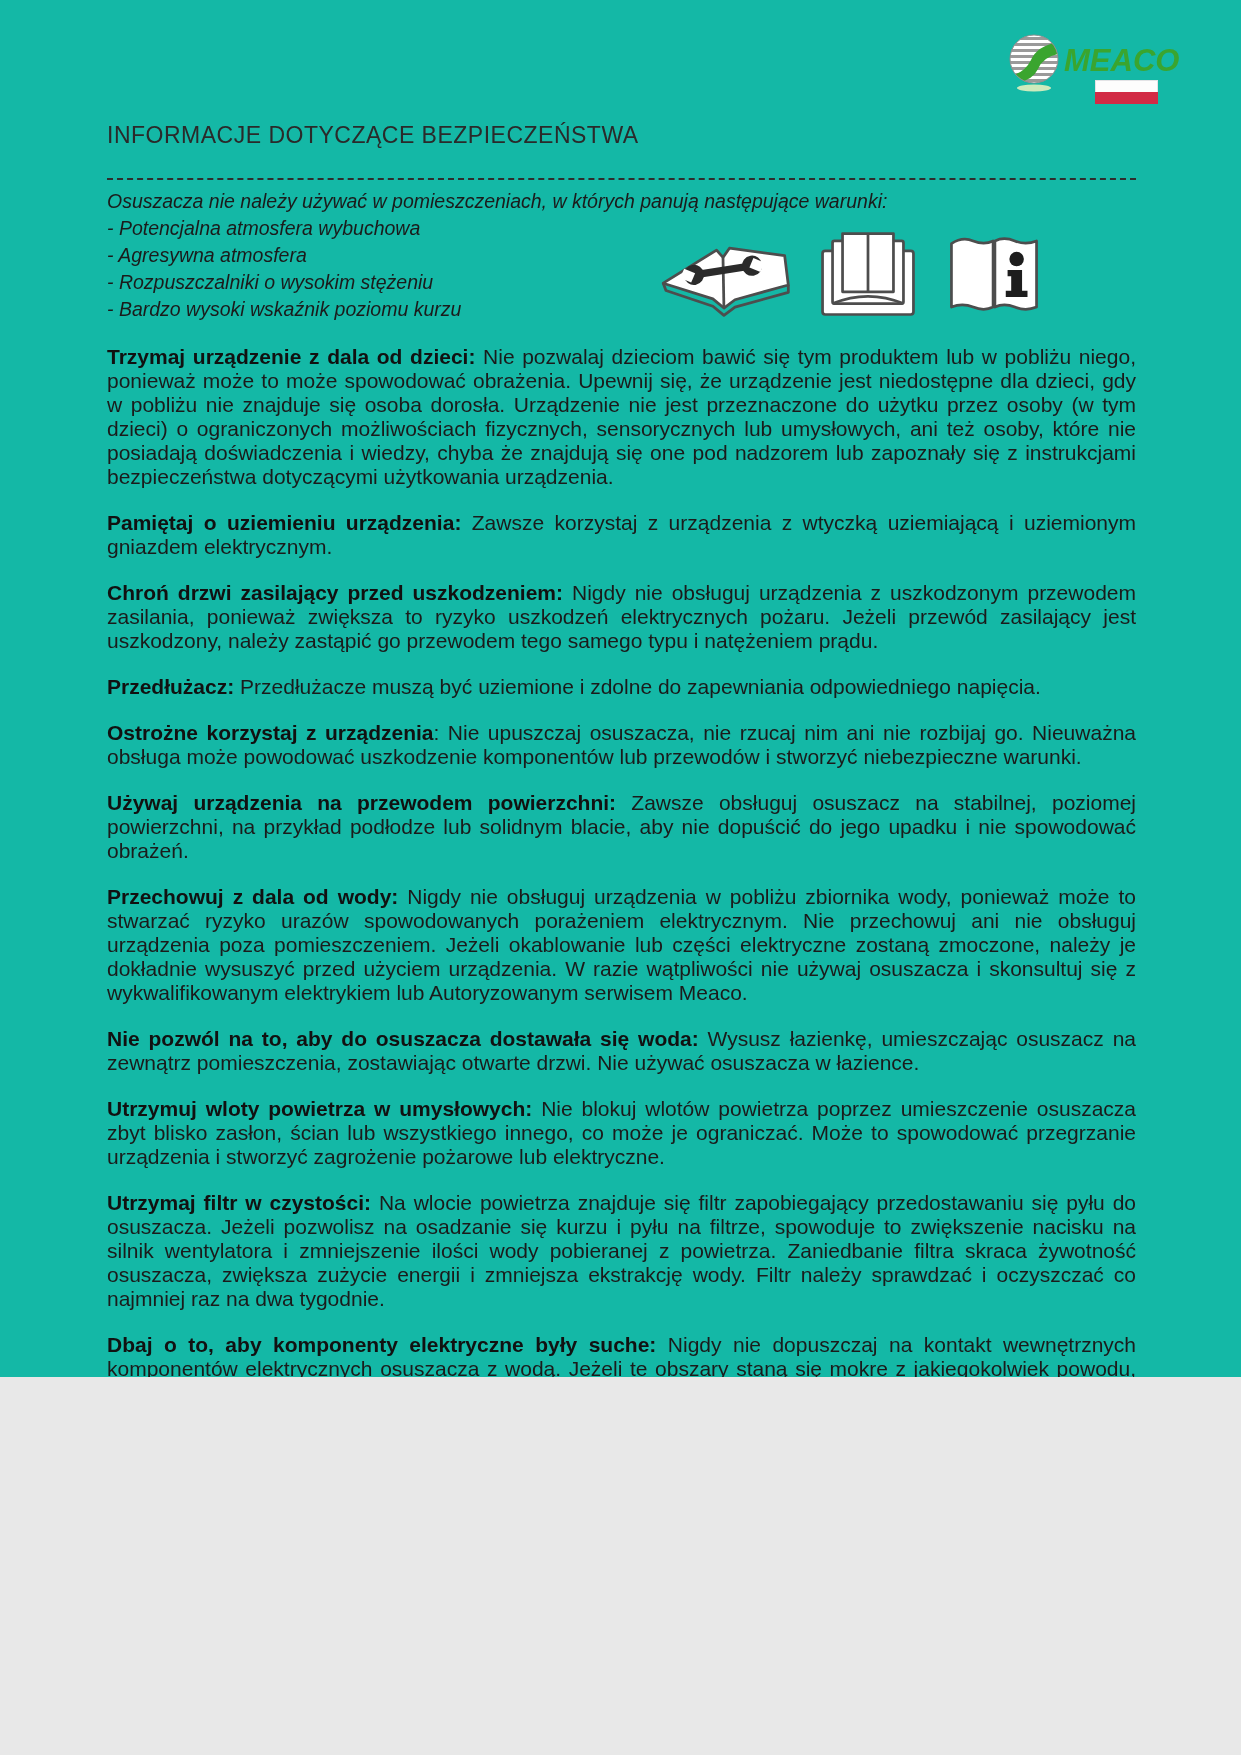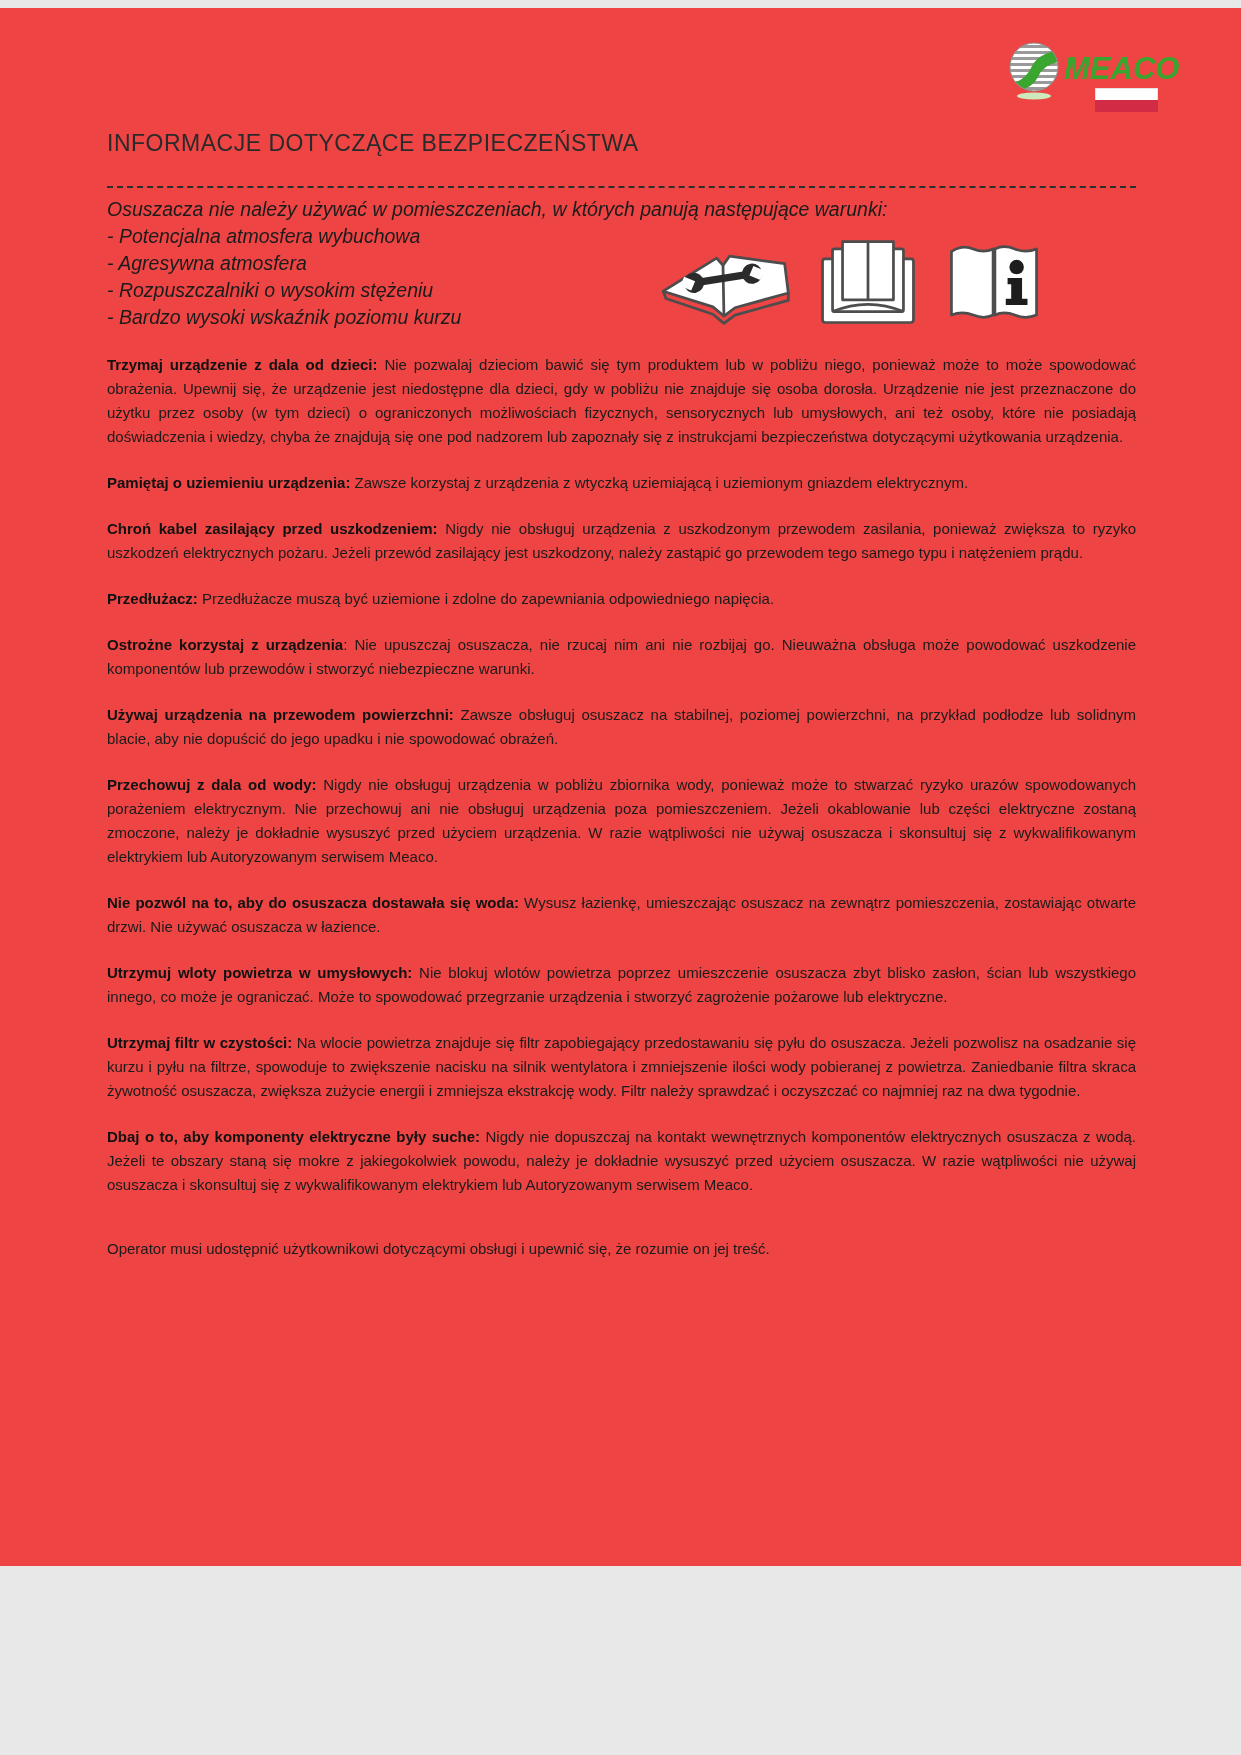--- a/index.html
+++ b/index.html
@@ -1,20 +1,20 @@
 <!DOCTYPE html>
 <html lang="pl"><head>
 <meta charset="utf-8">
 <style>
   html,body{margin:0;padding:0;background:#e8e8e8;}
   .page{
     position:relative;
-    width:1241px;height:1558px;
-    margin:8px auto;
-    background:#ef4444;
+    width:1241px;height:1377px;
+    margin:0 auto;
+    background:#14b8a6;
     font-family:"Liberation Sans", sans-serif;
     color:#1b1b1b;
     overflow:hidden;
   }
   
   .logo{position:absolute;top:30px;right:58px;width:176px;}
   .flag{
     position:absolute;top:80px;right:83px;
     width:63px;height:23px;
   }
@@ -34,21 +34,21 @@
   .intro{position:relative;margin-top:8px;font-style:italic;font-size:19.5px;line-height:27px;}
   .intro .lead{margin:0;}
   .intro .bullet{margin:0;}
   .icon-row{
     position:absolute;top:40px;right:92px;
     display:flex;align-items:center;gap:26px;
     font-style:normal;
   }
   .icon-row svg{display:block;}
   
-  .paras{font-size:15px;line-height:24px;}
+  .paras{font-size:21px;line-height:24px;}
   .paras p{margin:22px 0 0 0;text-align:justify;}
   .paras p b{font-weight:bold;color:#111;}
   .paras p.closing{margin-top:40px;text-align:left;}
   
   .page-number{
     position:absolute;left:1088px;top:1634px;
     font-size:19.5px;color:#1b1b1b;
   }
 </style>
 </head>
@@ -137,21 +137,21 @@
           </g>
         </svg>
       </div>
     </div>
 
     <div class="paras">
       <p><b>Trzymaj urządzenie z dala od dzieci:</b><span> Nie pozwalaj dzieciom bawić się tym produktem lub w pobliżu niego, ponieważ może to może spowodować obrażenia. Upewnij się, że urządzenie jest niedostępne dla dzieci, gdy w pobliżu nie znajduje się osoba dorosła. Urządzenie nie jest przeznaczone do użytku przez osoby (w tym dzieci) o ograniczonych możliwościach fizycznych, sensorycznych lub umysłowych, ani też osoby, które nie posiadają doświadczenia i wiedzy, chyba że znajdują się one pod nadzorem lub zapoznały się z instrukcjami bezpieczeństwa dotyczącymi użytkowania urządzenia.</span></p>
 
       <p><b>Pamiętaj o uziemieniu urządzenia:</b><span> Zawsze korzystaj z urządzenia z wtyczką uziemiającą i uziemionym gniazdem elektrycznym.</span><br></p>
 
-      <p><b>Chroń kabel zasilający przed uszkodzeniem:</b><span> Nigdy nie obsługuj urządzenia z uszkodzonym przewodem zasilania, ponieważ zwiększa to ryzyko uszkodzeń elektrycznych pożaru. Jeżeli przewód zasilający jest uszkodzony, należy zastąpić go przewodem tego samego typu i natężeniem prądu.</span></p>
+      <p><b>Chroń drzwi zasilający przed uszkodzeniem:</b><span> Nigdy nie obsługuj urządzenia z uszkodzonym przewodem zasilania, ponieważ zwiększa to ryzyko uszkodzeń elektrycznych pożaru. Jeżeli przewód zasilający jest uszkodzony, należy zastąpić go przewodem tego samego typu i natężeniem prądu.</span></p>
 
       <p><b>Przedłużacz:</b><span> Przedłużacze muszą być uziemione i zdolne do zapewniania odpowiedniego napięcia.</span></p>
 
       <p><b>Ostrożne korzystaj z urządzenia</b><span>: Nie upuszczaj osuszacza, nie rzucaj nim ani nie rozbijaj go. Nieuważna obsługa może powodować uszkodzenie komponentów lub przewodów i stworzyć niebezpieczne warunki.</span></p>
 
       <p><b>Używaj urządzenia na przewodem powierzchni:</b><span> Zawsze obsługuj osuszacz na stabilnej, poziomej powierzchni, na przykład podłodze lub  solidnym blacie, aby nie dopuścić do jego upadku i nie spowodować obrażeń.</span></p>
 
       <p><b>Przechowuj z dala od wody:</b><span> Nigdy nie obsługuj urządzenia w pobliżu zbiornika wody, ponieważ może to stwarzać ryzyko urazów spowodowanych porażeniem elektrycznym. Nie przechowuj ani nie obsługuj urządzenia poza pomieszczeniem. Jeżeli okablowanie lub części elektryczne zostaną zmoczone, należy je dokładnie wysuszyć przed użyciem urządzenia. W razie wątpliwości nie używaj osuszacza i skonsultuj się z wykwalifikowanym elektrykiem lub Autoryzowanym serwisem Meaco.</span></p>
 
       <p><b>Nie pozwól na to, aby do osuszacza dostawała się woda:</b><span> Wysusz łazienkę, umieszczając osuszacz na zewnątrz pomieszczenia, zostawiając otwarte drzwi. Nie używać osuszacza w łazience.</span></p>

